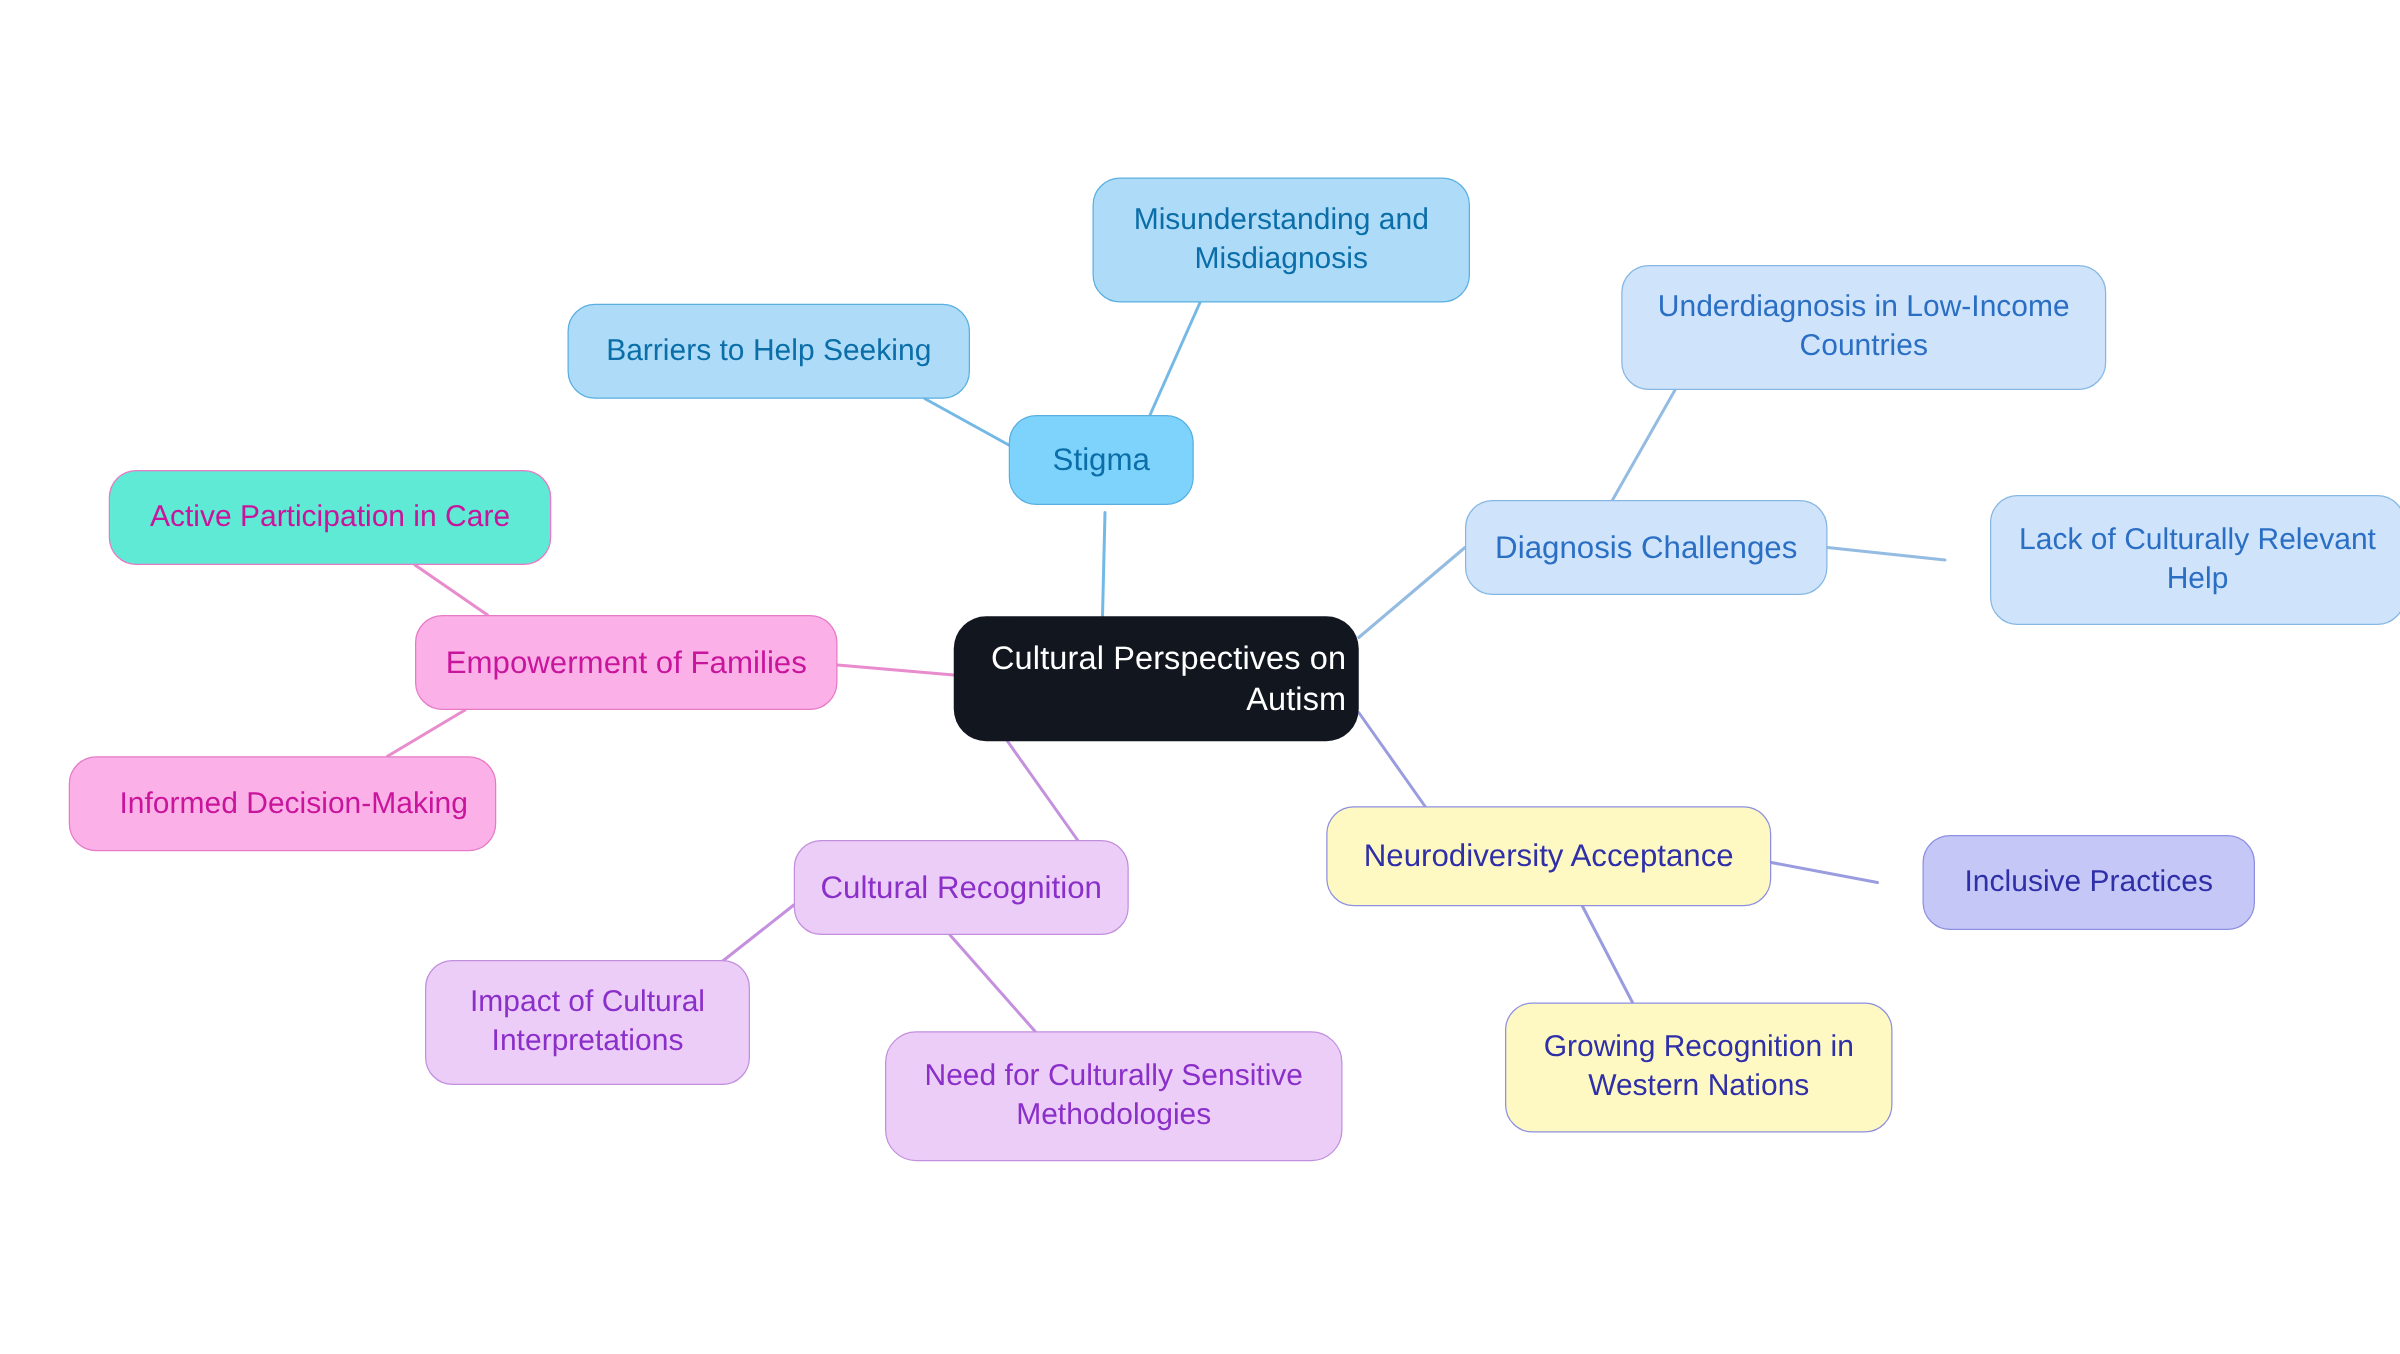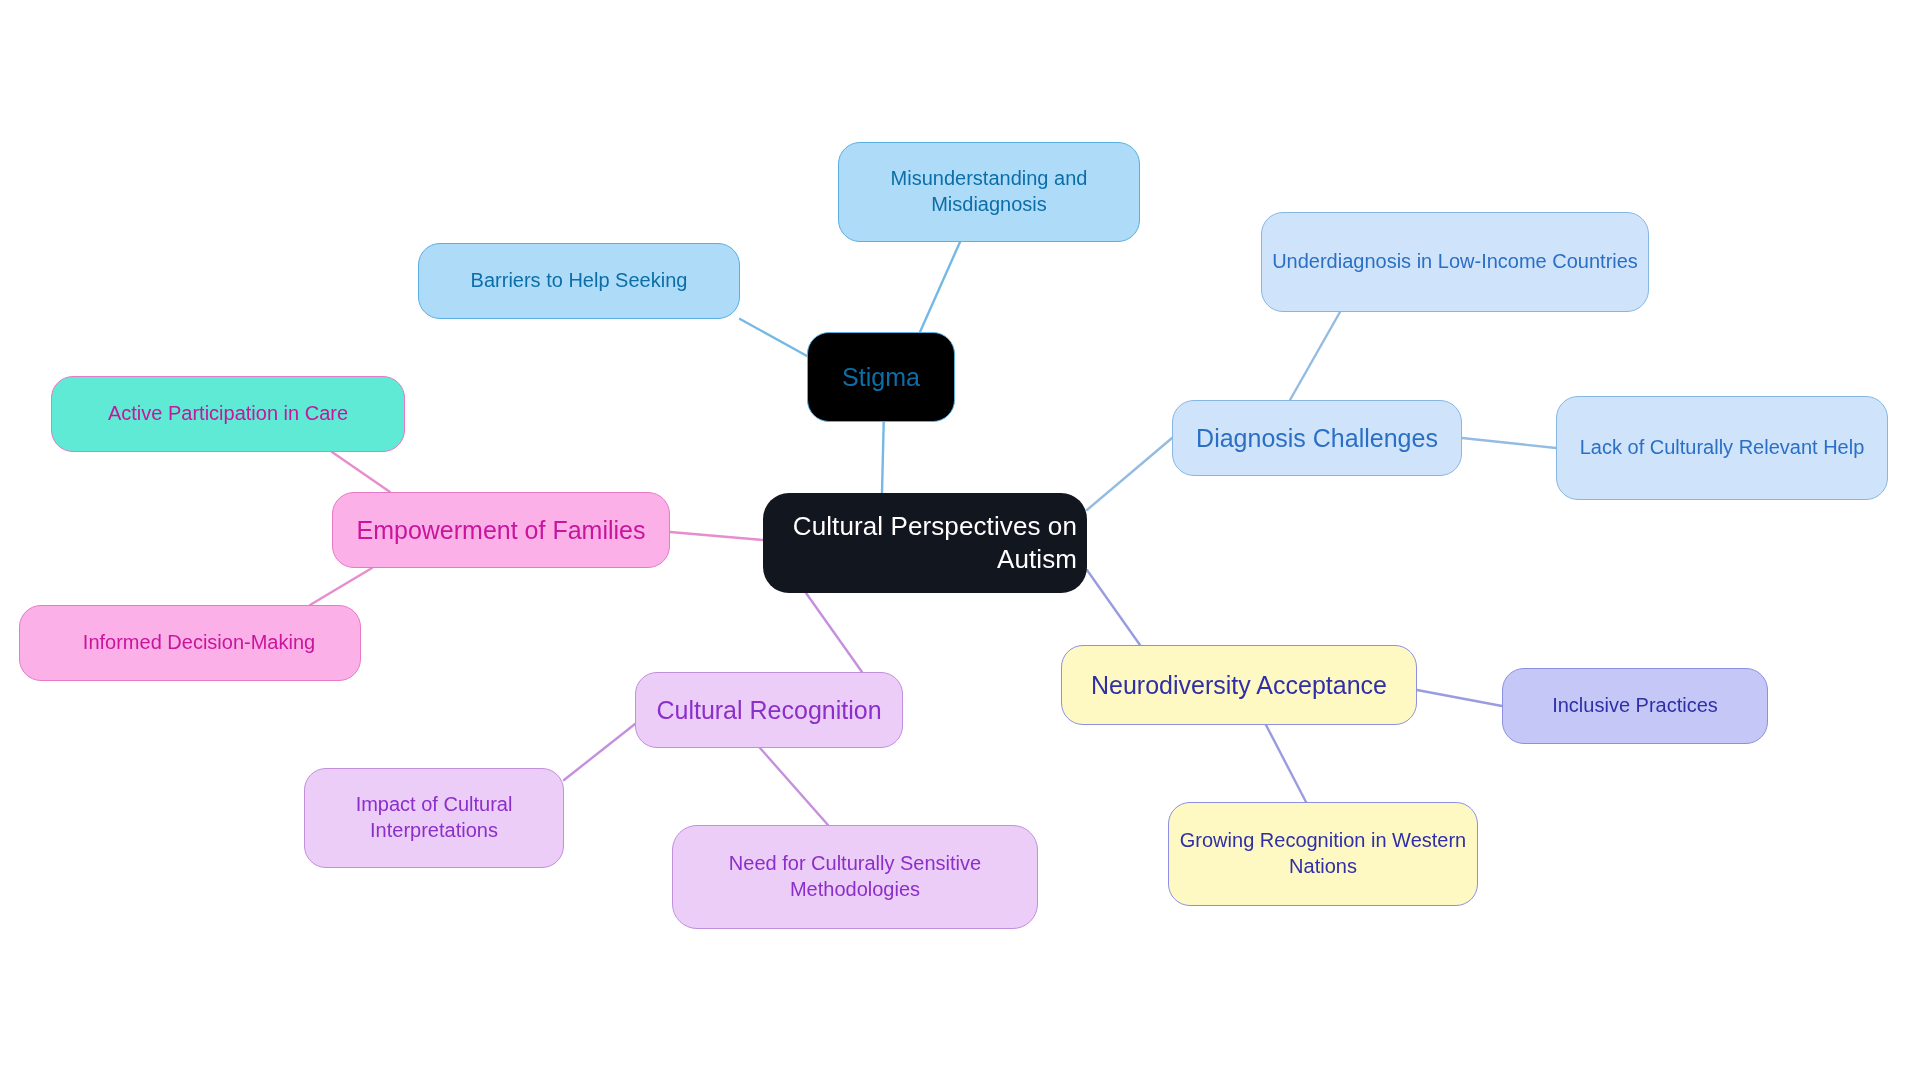--- a/index.html
+++ b/index.html
@@ -43,21 +43,22 @@
     border-radius: 26px;
     border-width: 0;
     font-size: 26px;
     letter-spacing: 0.1px;
     text-align: right;
   }
   .node.level1 {
     font-size: 25px;
   }
   .node.level2 {
-    font-size: 20px;
+    font-size: 24px;
+    margin-left: 36px;
   }
 </style>
 </head>
 <body>
 
 <div id="canvas">
   <svg id="edges" viewBox="0 0 1920 1083" xmlns="http://www.w3.org/2000/svg">
       <line x1="882" y1="493" x2="884" y2="410" stroke="#74b9e5" stroke-width="2.4" stroke-linecap="round"></line>
       <line x1="920" y1="332" x2="960" y2="242" stroke="#74b9e5" stroke-width="2.4" stroke-linecap="round"></line>
       <line x1="807" y1="356" x2="740" y2="319" stroke="#74b9e5" stroke-width="2.4" stroke-linecap="round"></line>
@@ -69,21 +70,21 @@
       <line x1="1266" y1="725" x2="1306" y2="802" stroke="#9a9ce0" stroke-width="2.4" stroke-linecap="round"></line>
       <line x1="806" y1="593" x2="862" y2="672" stroke="#c590dd" stroke-width="2.4" stroke-linecap="round"></line>
       <line x1="635" y1="724" x2="564" y2="780" stroke="#c590dd" stroke-width="2.4" stroke-linecap="round"></line>
       <line x1="760" y1="748" x2="828" y2="825" stroke="#c590dd" stroke-width="2.4" stroke-linecap="round"></line>
       <line x1="763" y1="540" x2="670" y2="532" stroke="#e98cce" stroke-width="2.4" stroke-linecap="round"></line>
       <line x1="390" y1="492" x2="332" y2="452" stroke="#e98cce" stroke-width="2.4" stroke-linecap="round"></line>
       <line x1="372" y1="568" x2="310" y2="605" stroke="#e98cce" stroke-width="2.4" stroke-linecap="round"></line>
     </svg>
   <div id="nodes">
       <div class="node root" style="left: 763px; top: 493px; width: 324px; height: 100px; background: rgb(18, 22, 31); border-color: rgb(18, 22, 31); color: rgb(255, 255, 255);">Cultural Perspectives on Autism</div>
-      <div class="node level1" style="left: 807px; top: 332px; width: 148px; height: 90px; background: #000000; border-color: rgb(90, 175, 224); color: rgb(11, 110, 168);">Stigma</div>
+      <div class="node level1" style="left: 807px; top: 332px; width: 148px; height: 72px; background: #7dd3fc; border-color: rgb(90, 175, 224); color: rgb(11, 110, 168);">Stigma</div>
       <div class="node level2" style="left: 838px; top: 142px; width: 302px; height: 100px; background: rgb(174, 220, 248); border-color: rgb(90, 175, 224); color: rgb(11, 110, 168);">Misunderstanding and Misdiagnosis</div>
       <div class="node level2" style="left: 418px; top: 243px; width: 322px; height: 76px; background: rgb(174, 220, 248); border-color: rgb(90, 175, 224); color: rgb(11, 110, 168);">Barriers to Help Seeking</div>
       <div class="node level1" style="left: 1172px; top: 400px; width: 290px; height: 76px; background: rgb(207, 228, 251); border-color: rgb(134, 183, 227); color: rgb(43, 111, 196);">Diagnosis Challenges</div>
       <div class="node level2" style="left: 1261px; top: 212px; width: 388px; height: 100px; background: rgb(207, 228, 251); border-color: rgb(134, 183, 227); color: rgb(43, 111, 196);">Underdiagnosis in Low-Income Countries</div>
       <div class="node level2" style="left: 1556px; top: 396px; width: 332px; height: 104px; background: rgb(207, 228, 251); border-color: rgb(134, 183, 227); color: rgb(43, 111, 196);">Lack of Culturally Relevant Help</div>
       <div class="node level1" style="left: 1061px; top: 645px; width: 356px; height: 80px; background: #fef9c3; border-color: rgb(141, 144, 224); color: rgb(47, 47, 168);">Neurodiversity Acceptance</div>
       <div class="node level2" style="left: 1502px; top: 668px; width: 266px; height: 76px; background: rgb(197, 200, 247); border-color: rgb(141, 144, 224); color: rgb(47, 47, 168);">Inclusive Practices</div>
       <div class="node level2" style="left: 1168px; top: 802px; width: 310px; height: 104px; background: #fef9c3; border-color: rgb(141, 144, 224); color: rgb(47, 47, 168);">Growing Recognition in Western Nations</div>
       <div class="node level1" style="left: 635px; top: 672px; width: 268px; height: 76px; background: rgb(236, 205, 248); border-color: rgb(194, 143, 221); color: rgb(139, 47, 201);">Cultural Recognition</div>
       <div class="node level2" style="left: 304px; top: 768px; width: 260px; height: 100px; background: rgb(236, 205, 248); border-color: rgb(194, 143, 221); color: rgb(139, 47, 201);">Impact of Cultural Interpretations</div>

